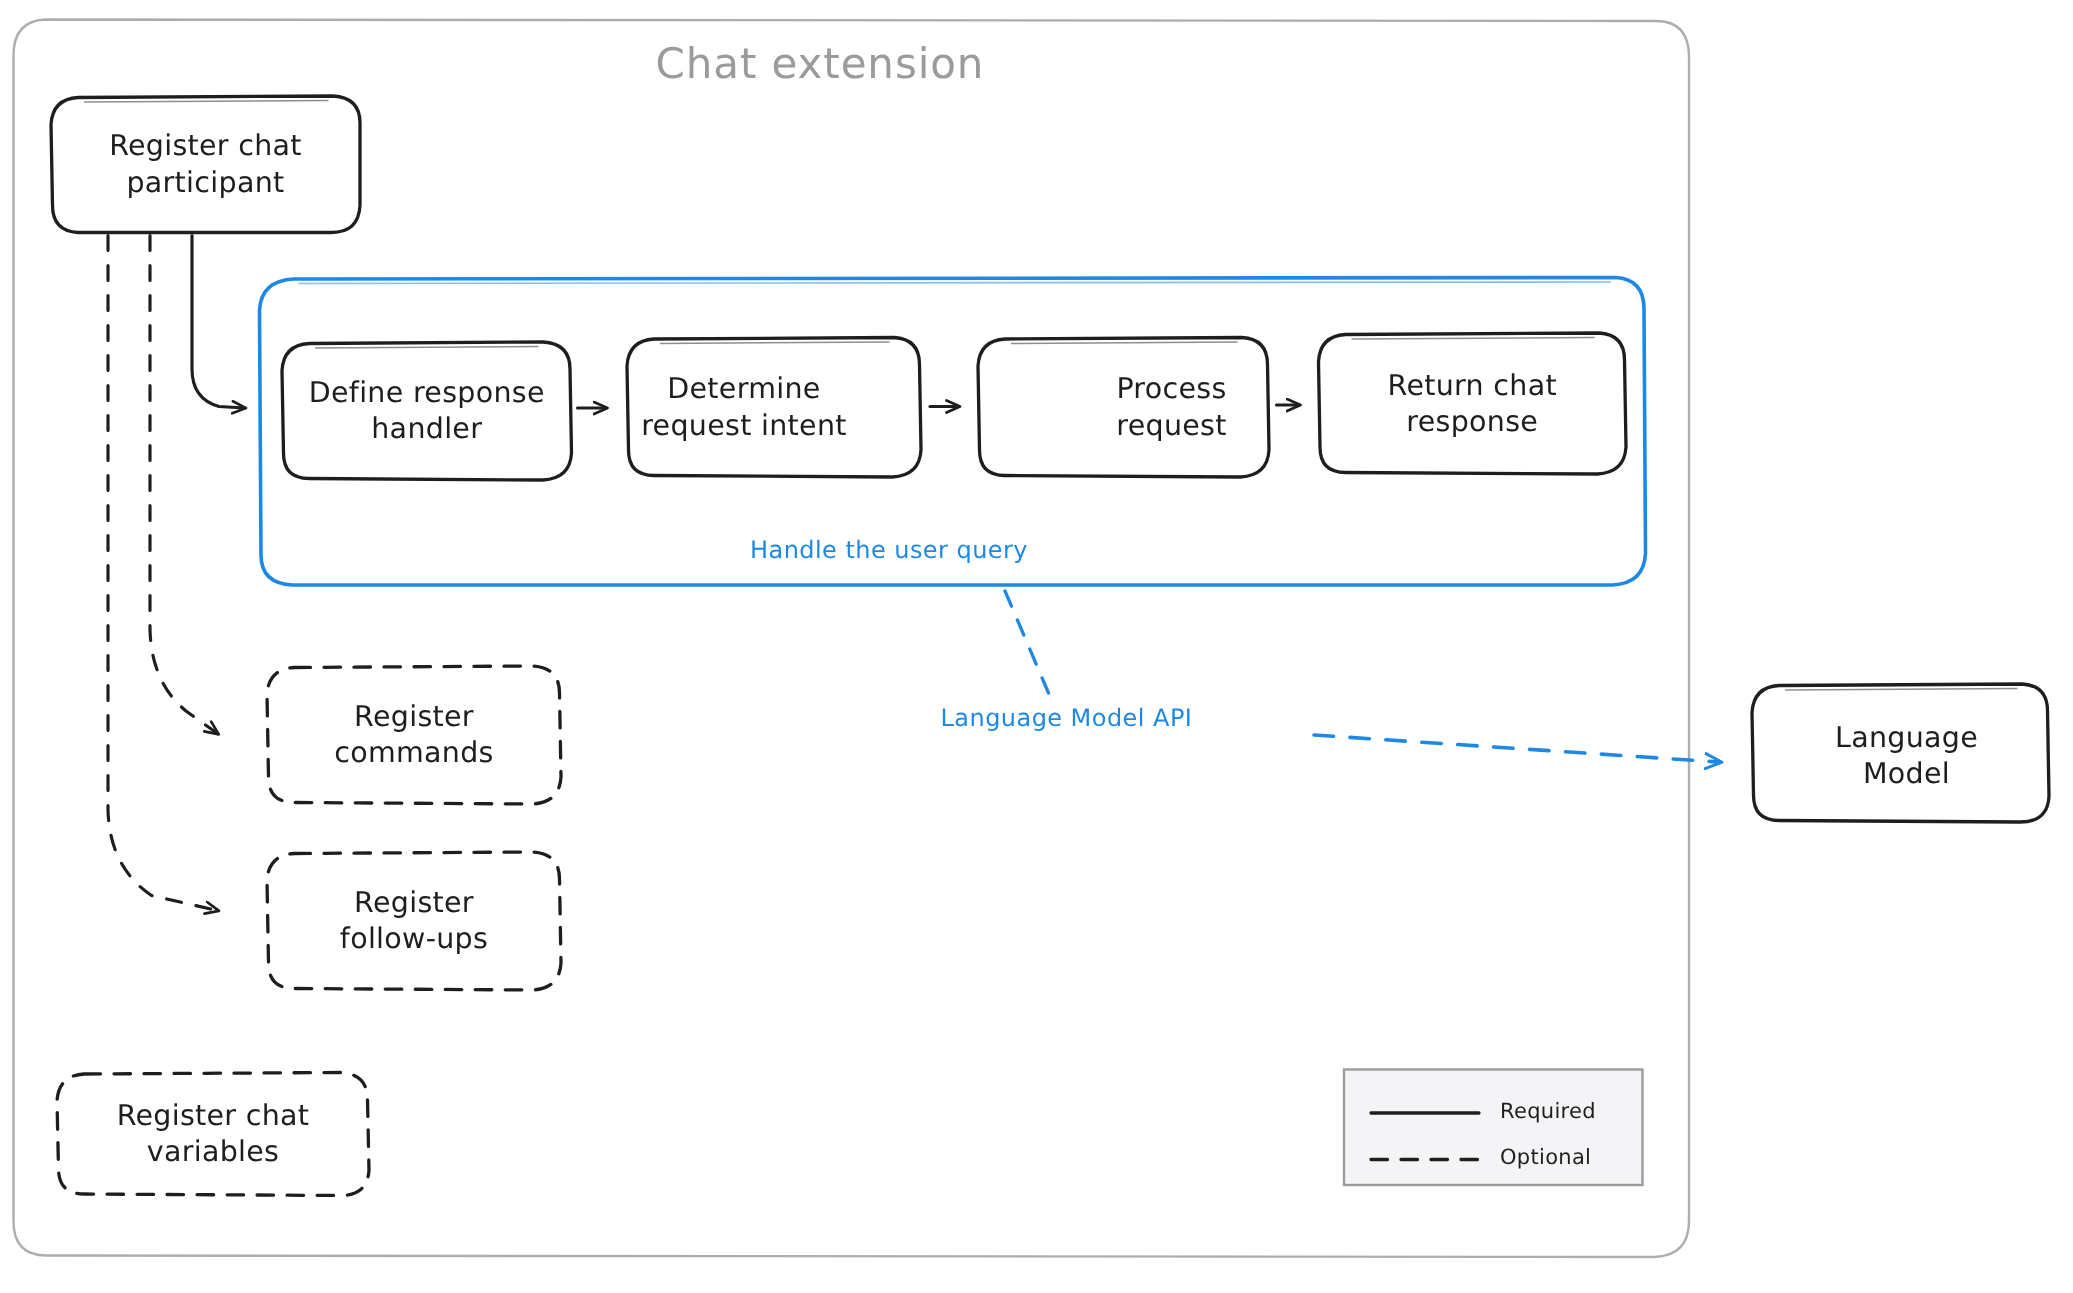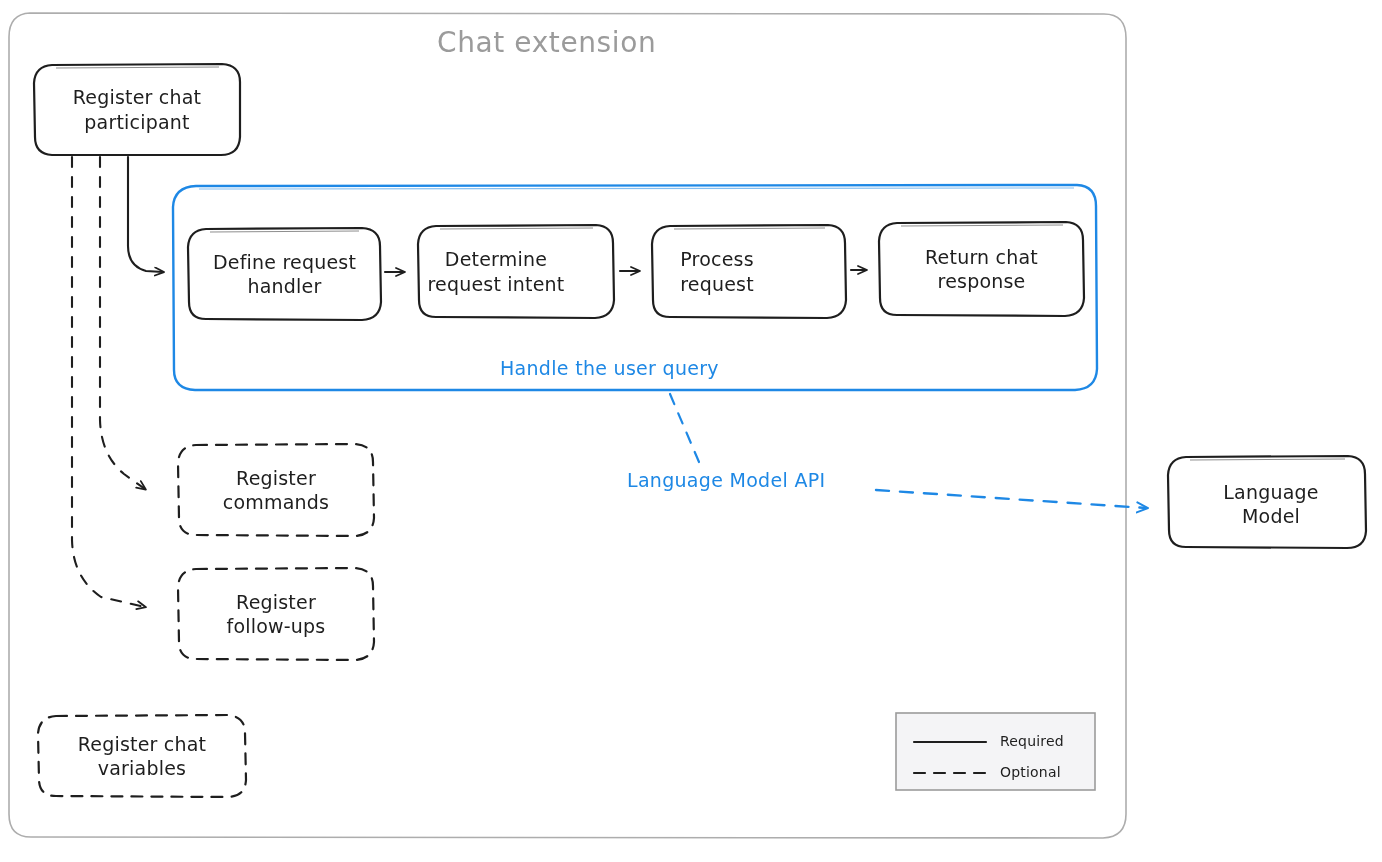--- a/index.html
+++ b/index.html
@@ -39,21 +39,21 @@
     position: absolute;
     font-family: "DejaVu Sans", sans-serif;
     font-size: 28px;
     color: #9b9b9b;
     letter-spacing: 0.6px;
     white-space: nowrap;
   }
   .blue-text {
     position: absolute;
     font-family: "DejaVu Sans", sans-serif;
-    font-size: 19px;
+    font-size: 16px;
     color: #1e88e5;
     letter-spacing: 0.3px;
     white-space: nowrap;
   }
   .legend-text {
     position: absolute;
     font-family: "DejaVu Sans", sans-serif;
     font-size: 14px;
     color: #1e1e1e;
     letter-spacing: 0.2px;
@@ -172,27 +172,27 @@
       <path d="M 914 742 L 986 742" fill="none" stroke="#1e1e1e" stroke-width="2.2" stroke-linecap="round"></path>
       <path d="M 914 773 L 986 773" fill="none" stroke="#1e1e1e" stroke-width="2.2" stroke-dasharray="11 9" stroke-linecap="round"></path>
     </g>
   </svg>
 
   <div class="group-title" style="left:437px; top:26px;">Chat extension</div>
 
   <div class="node-label" style="left:34px; top:64px; width:206px; height:91px;">Register chat
 participant</div>
 
-  <div class="node-label" style="left:188px; top:228px; width:193px; height:92px;">Define request
+  <div class="node-label" style="left:188px; top:228px; width:193px; height:92px;">Define response
 handler</div>
 
   <div class="node-label" style="left:418px; top:225px; width:156px; height:93px;">Determine
 request intent</div>
 
-  <div class="node-label" style="left:620px; top:225px; width:194px; height:93px;">Process
+  <div class="node-label" style="left:652px; top:225px; width:194px; height:93px;padding-left:32px;">Process
 request</div>
 
   <div class="node-label" style="left:879px; top:222px; width:205px; height:94px;">Return chat
 response</div>
 
   <div class="node-label" style="left:178px; top:444px; width:196px; height:92px;">Register
 commands</div>
 
   <div class="node-label" style="left:178px; top:568px; width:196px; height:92px;">Register
 follow-ups</div>

